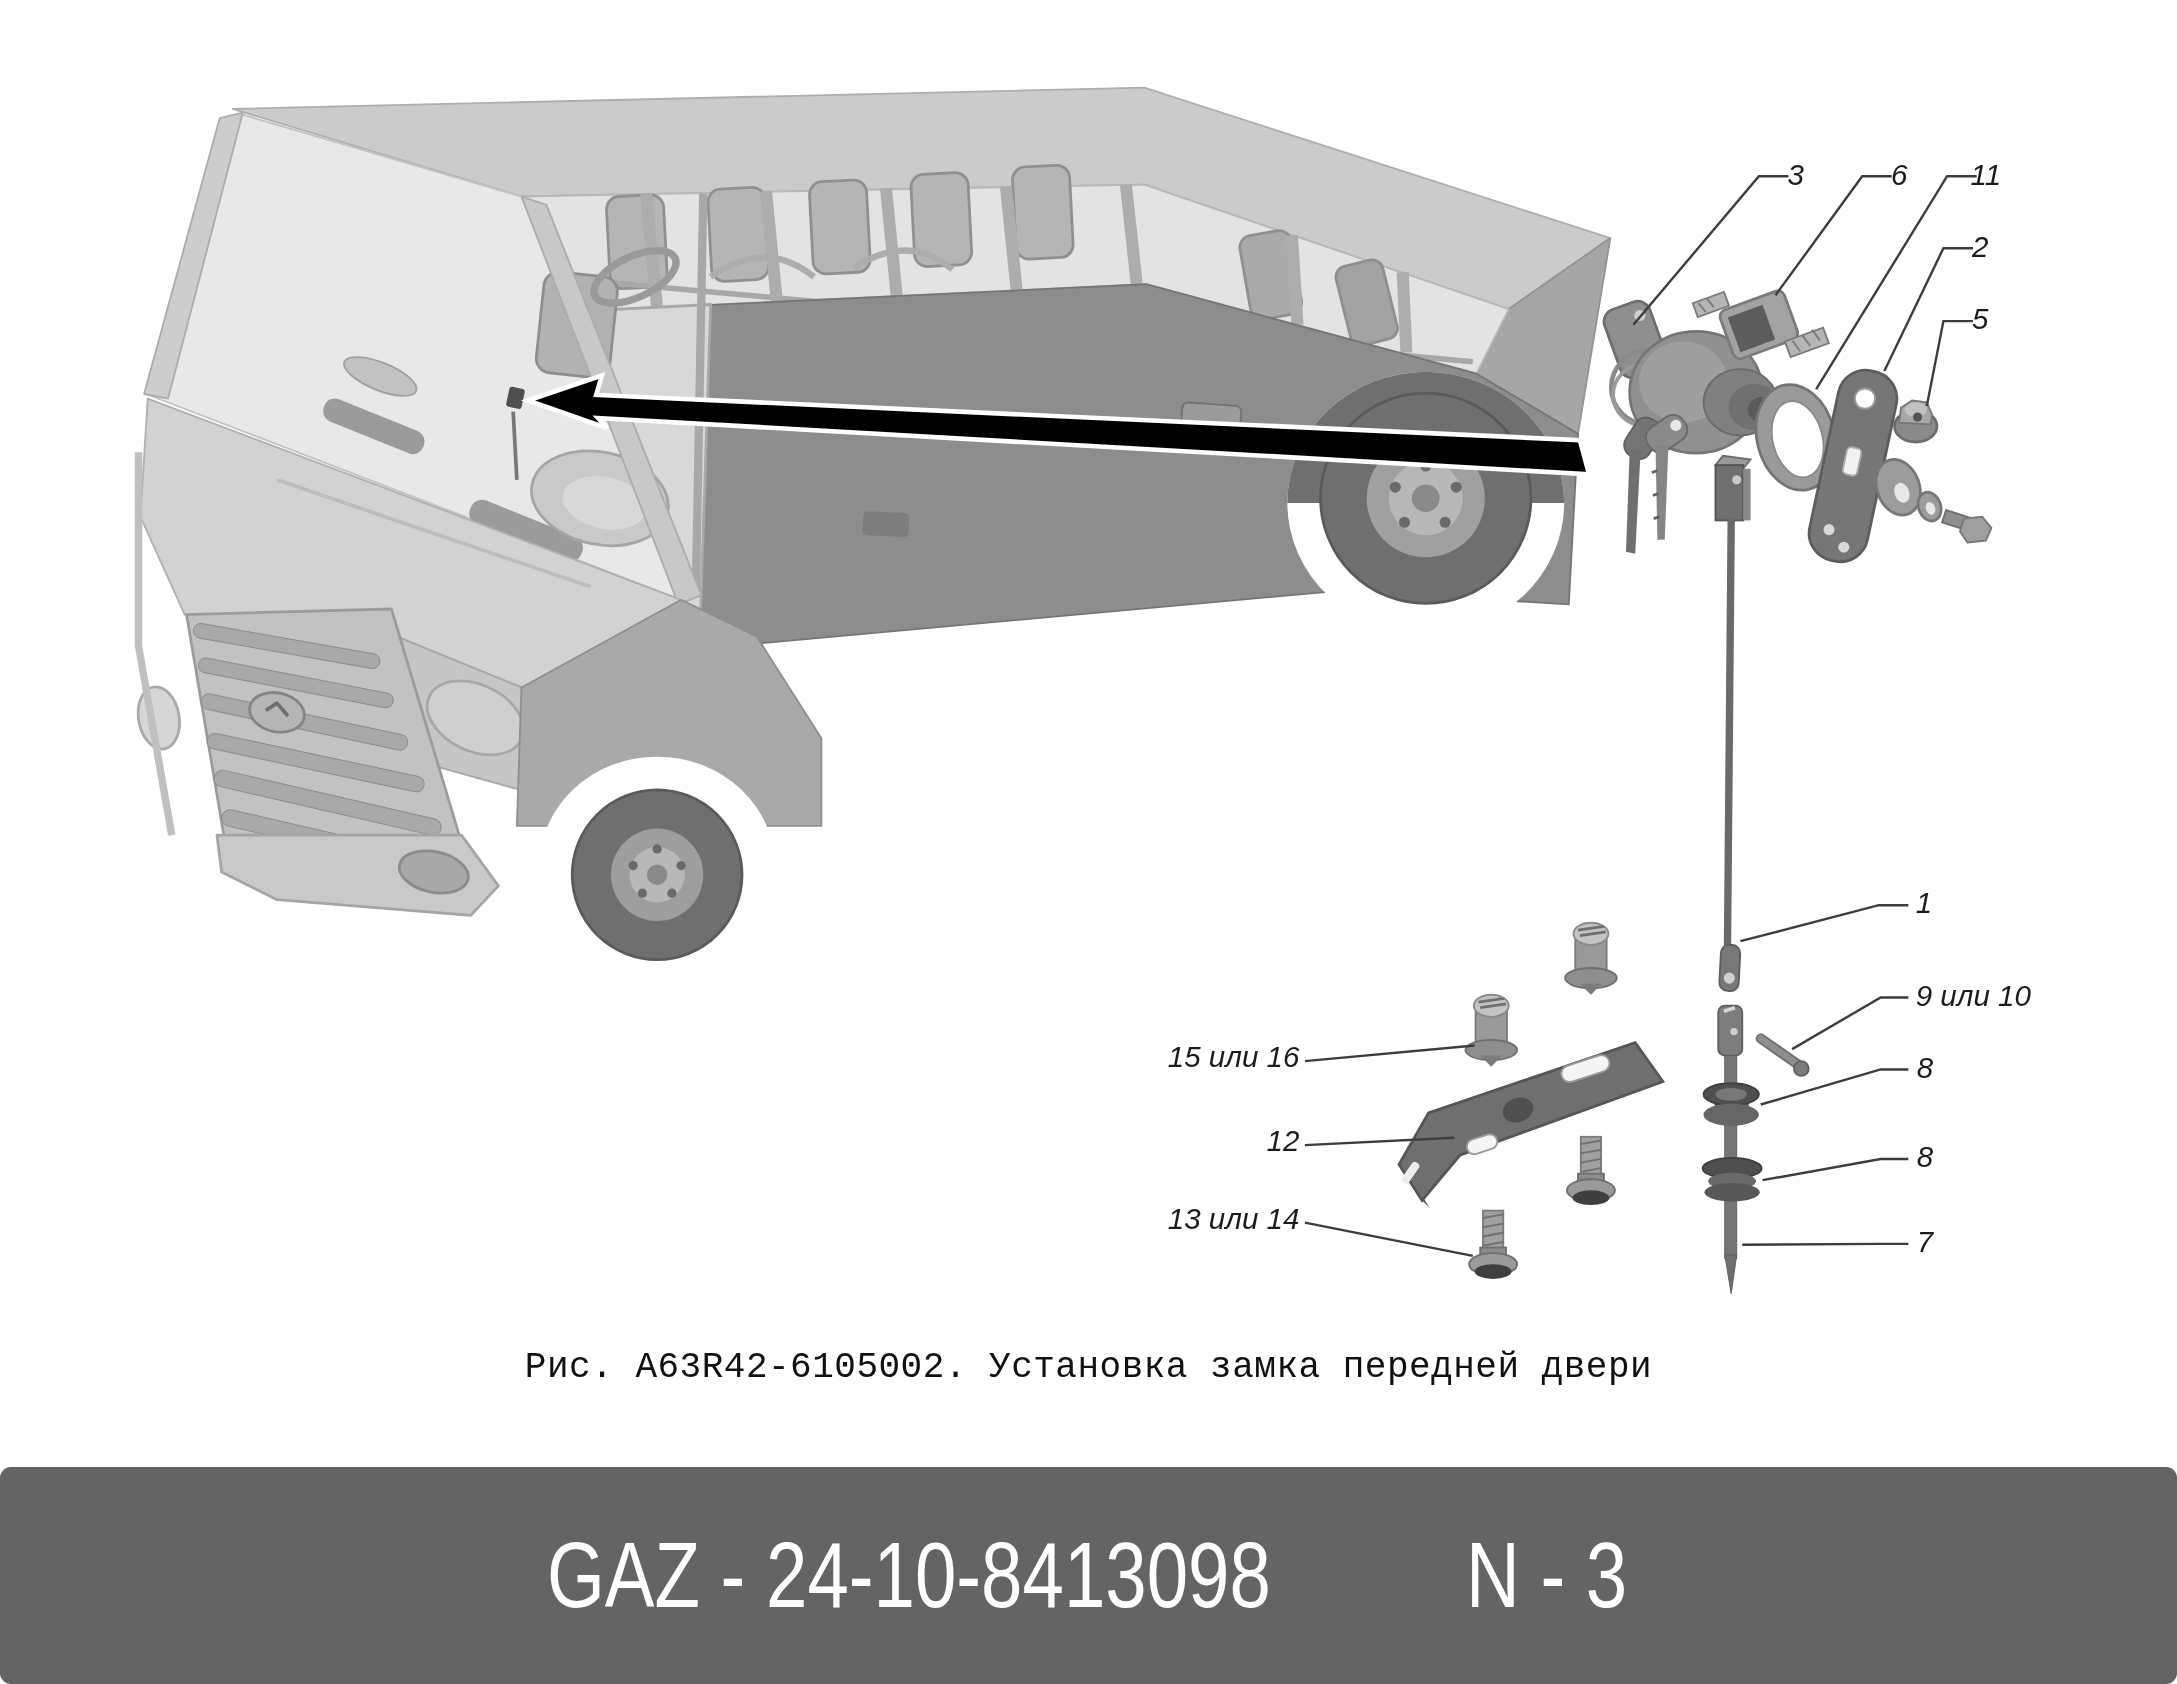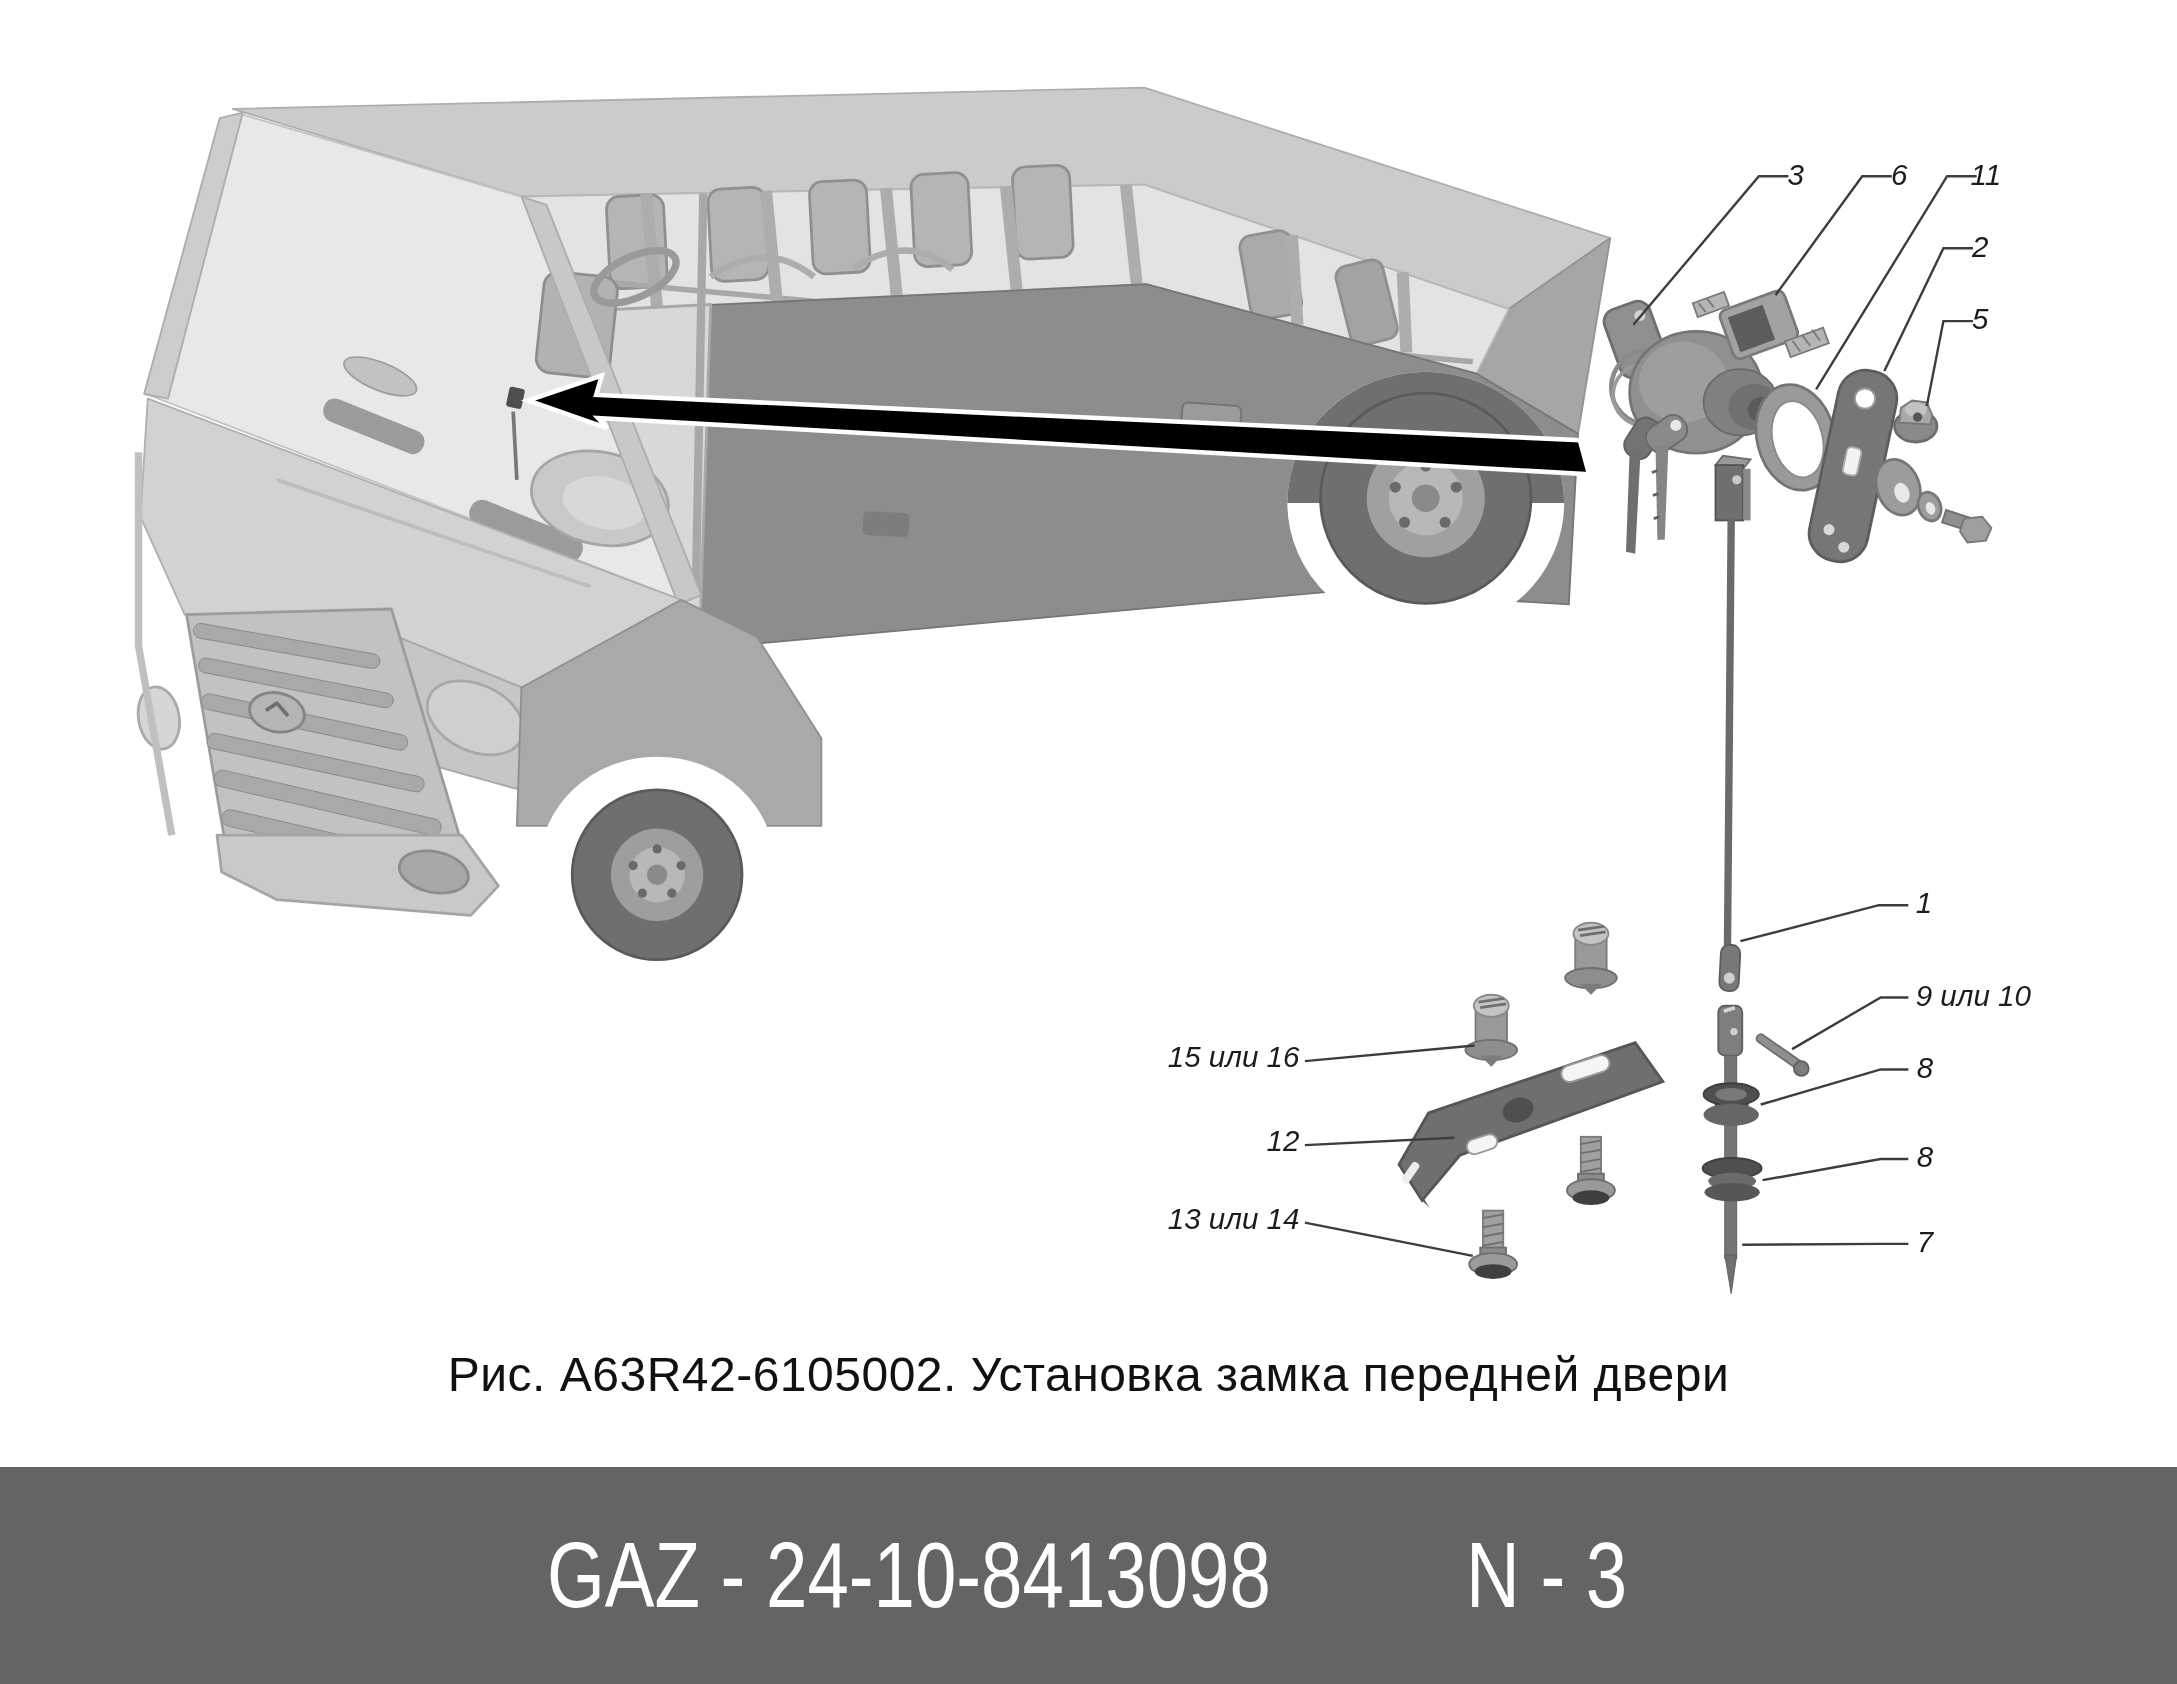--- a/index.html
+++ b/index.html
@@ -2,22 +2,22 @@
 <html style="font-size:14.8px"><head>
 <meta charset="utf-8">
 <style>
   html,body{margin:0;padding:0;background:#ffffff;}
   #page{position:relative;width:2177px;height:1684px;background:#ffffff;overflow:hidden;
         font-family:"Liberation Sans", sans-serif;}
   #diagram-svg{position:absolute;left:0;top:0;}
   .callout{font-family:"Liberation Sans", sans-serif;font-style:italic;font-size:32px;fill:#1c1c1c;}
   .leader{stroke:#3d3d3d;stroke-width:2.6;fill:none;}
   #figure-caption{position:absolute;left:0;top:1347px;width:2177px;text-align:center;
-        font-family:Liberation Sans, sans-serif;font-size:48px;color:#111111;letter-spacing:0.5px;}
-  #footer-bar{position:absolute;left:0;top:1467px;width:2177px;height:217px;background:#646464;}
+        font-family:Liberation Mono, monospace;font-size:36px;color:#111111;letter-spacing:0.5px;}
+  #footer-bar{position:absolute;left:0;top:1467px;width:2177px;height:217px;background:#646464;border-radius:11px;}
   .footer-text{position:absolute;top:0;height:217px;line-height:217px;color:#ffffff;
         font-size:93px;white-space:pre;transform:scaleX(0.80);transform-origin:left center;}
   #footer-left{left:547px;}
   #footer-right{left:1466px;}
 </style>
 </head>
 <body>
 
 <div id="page">
 

